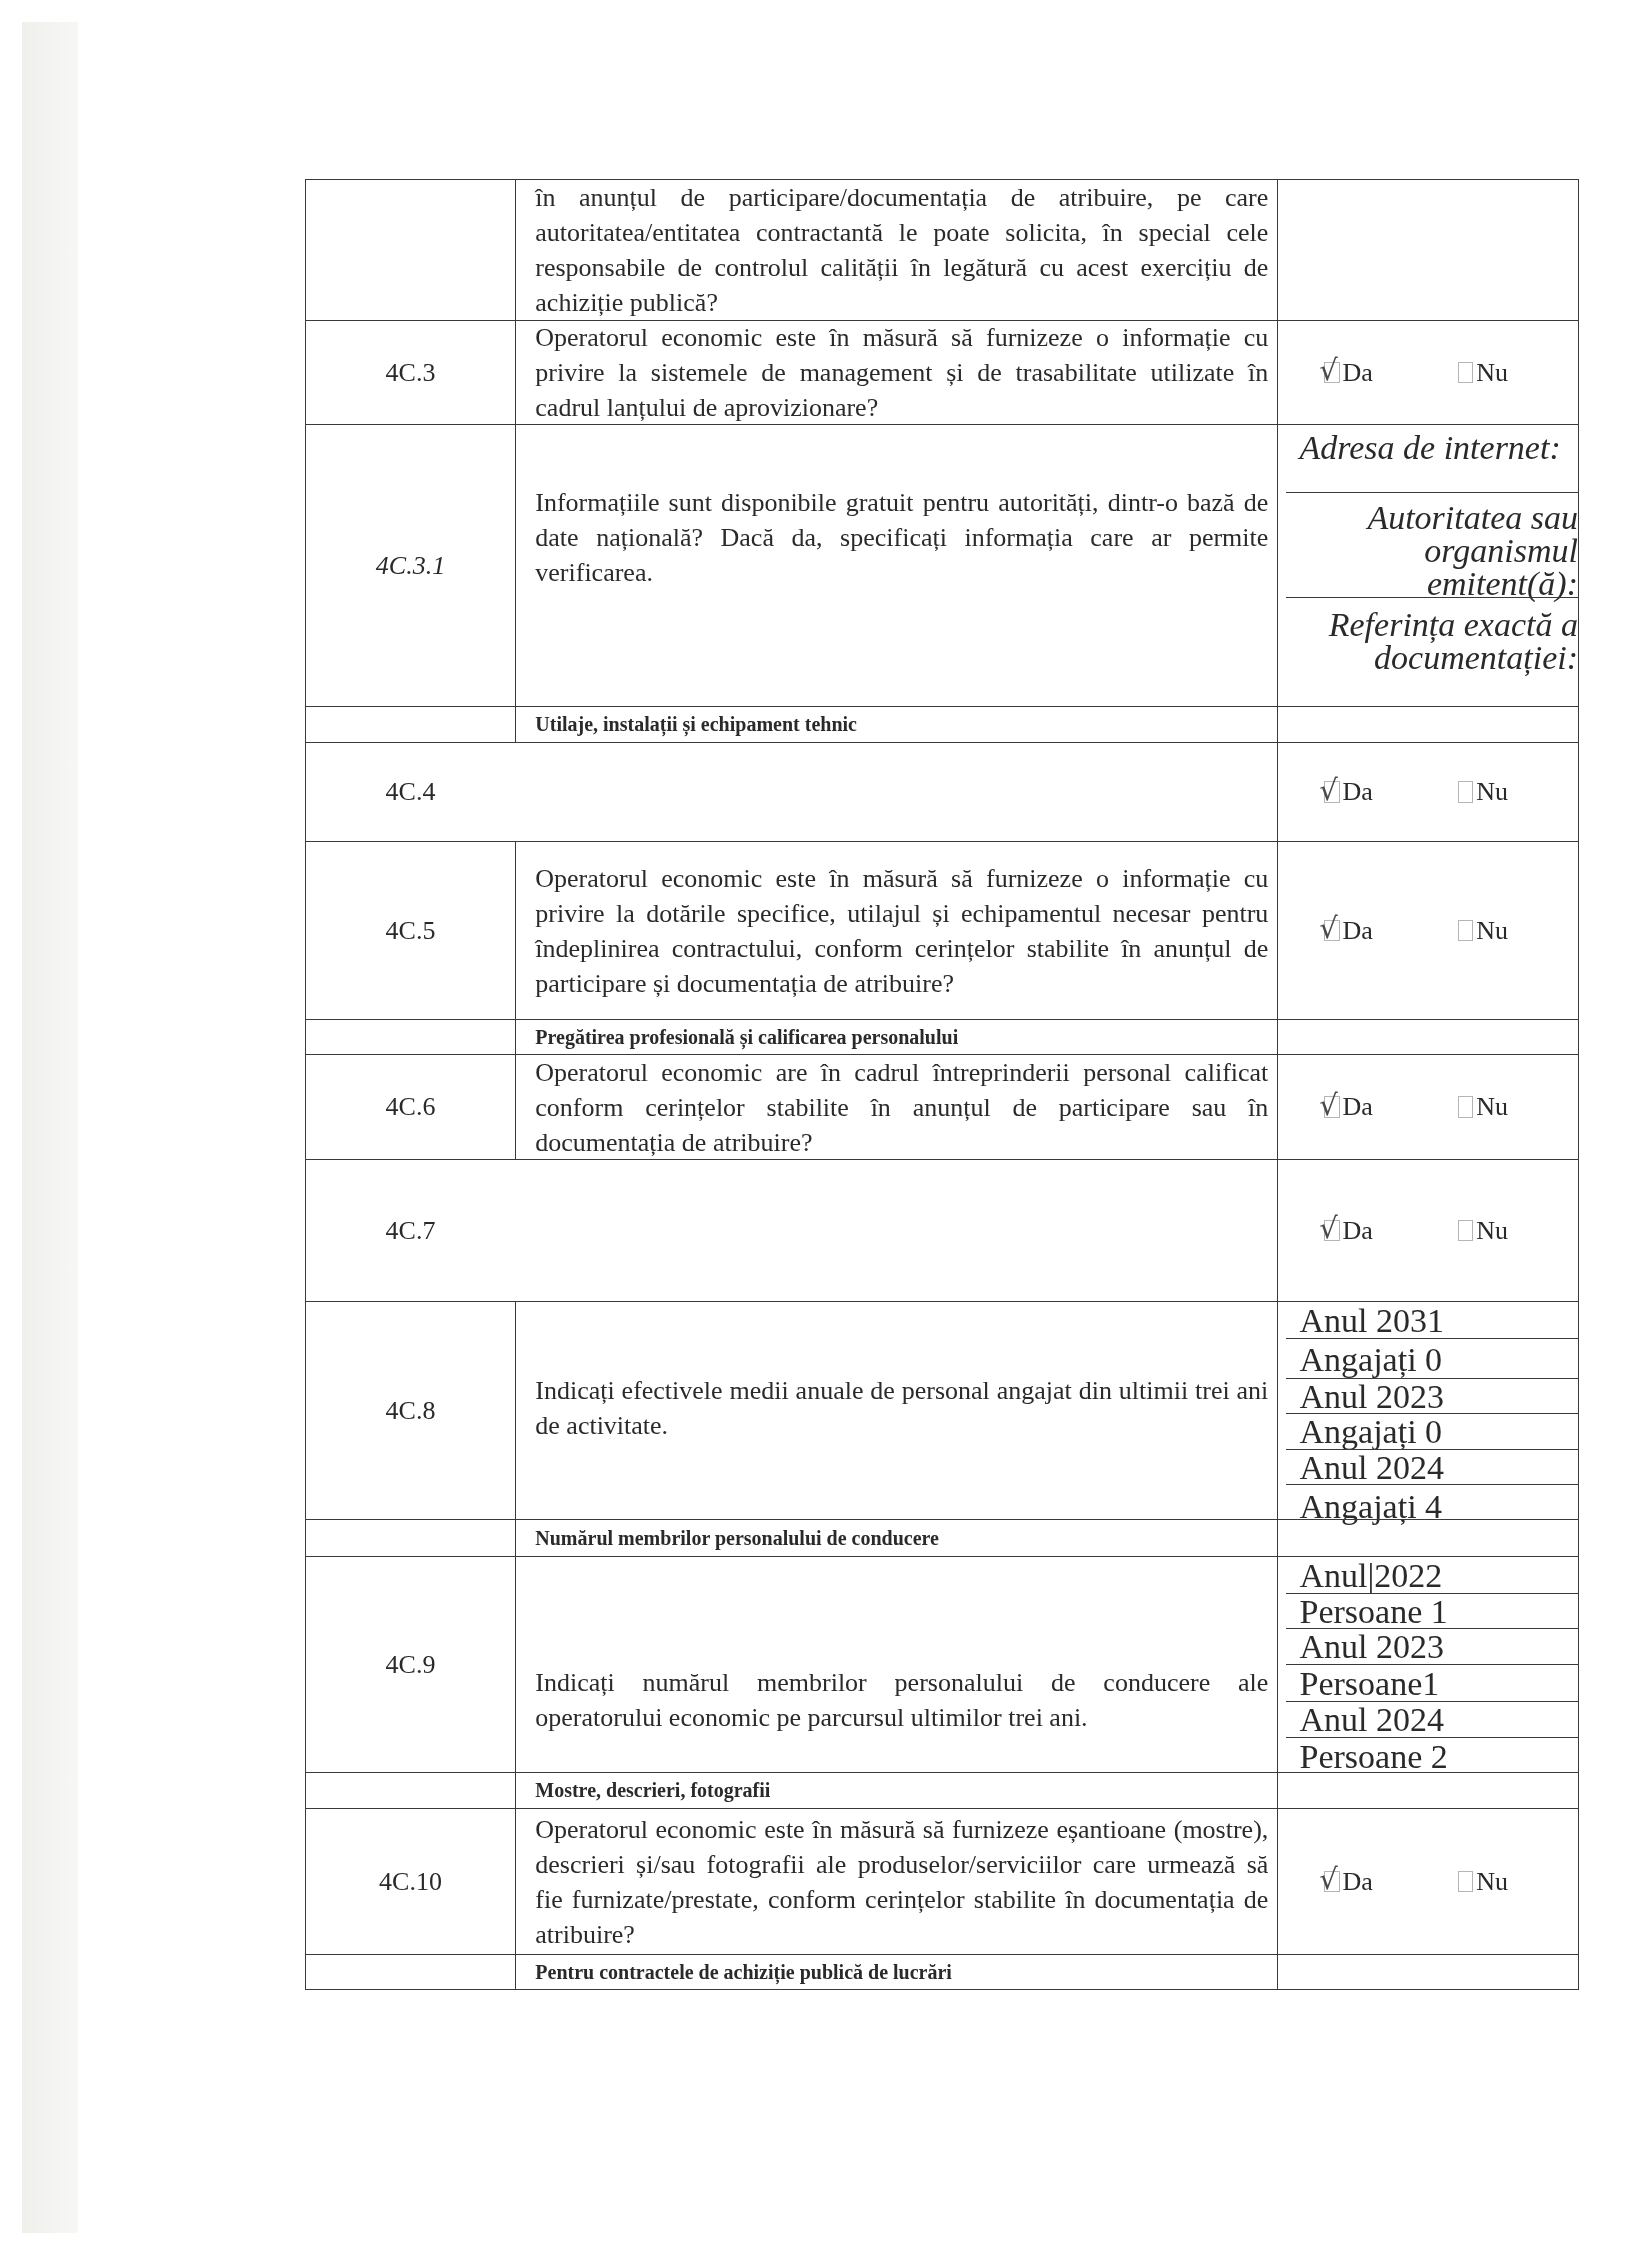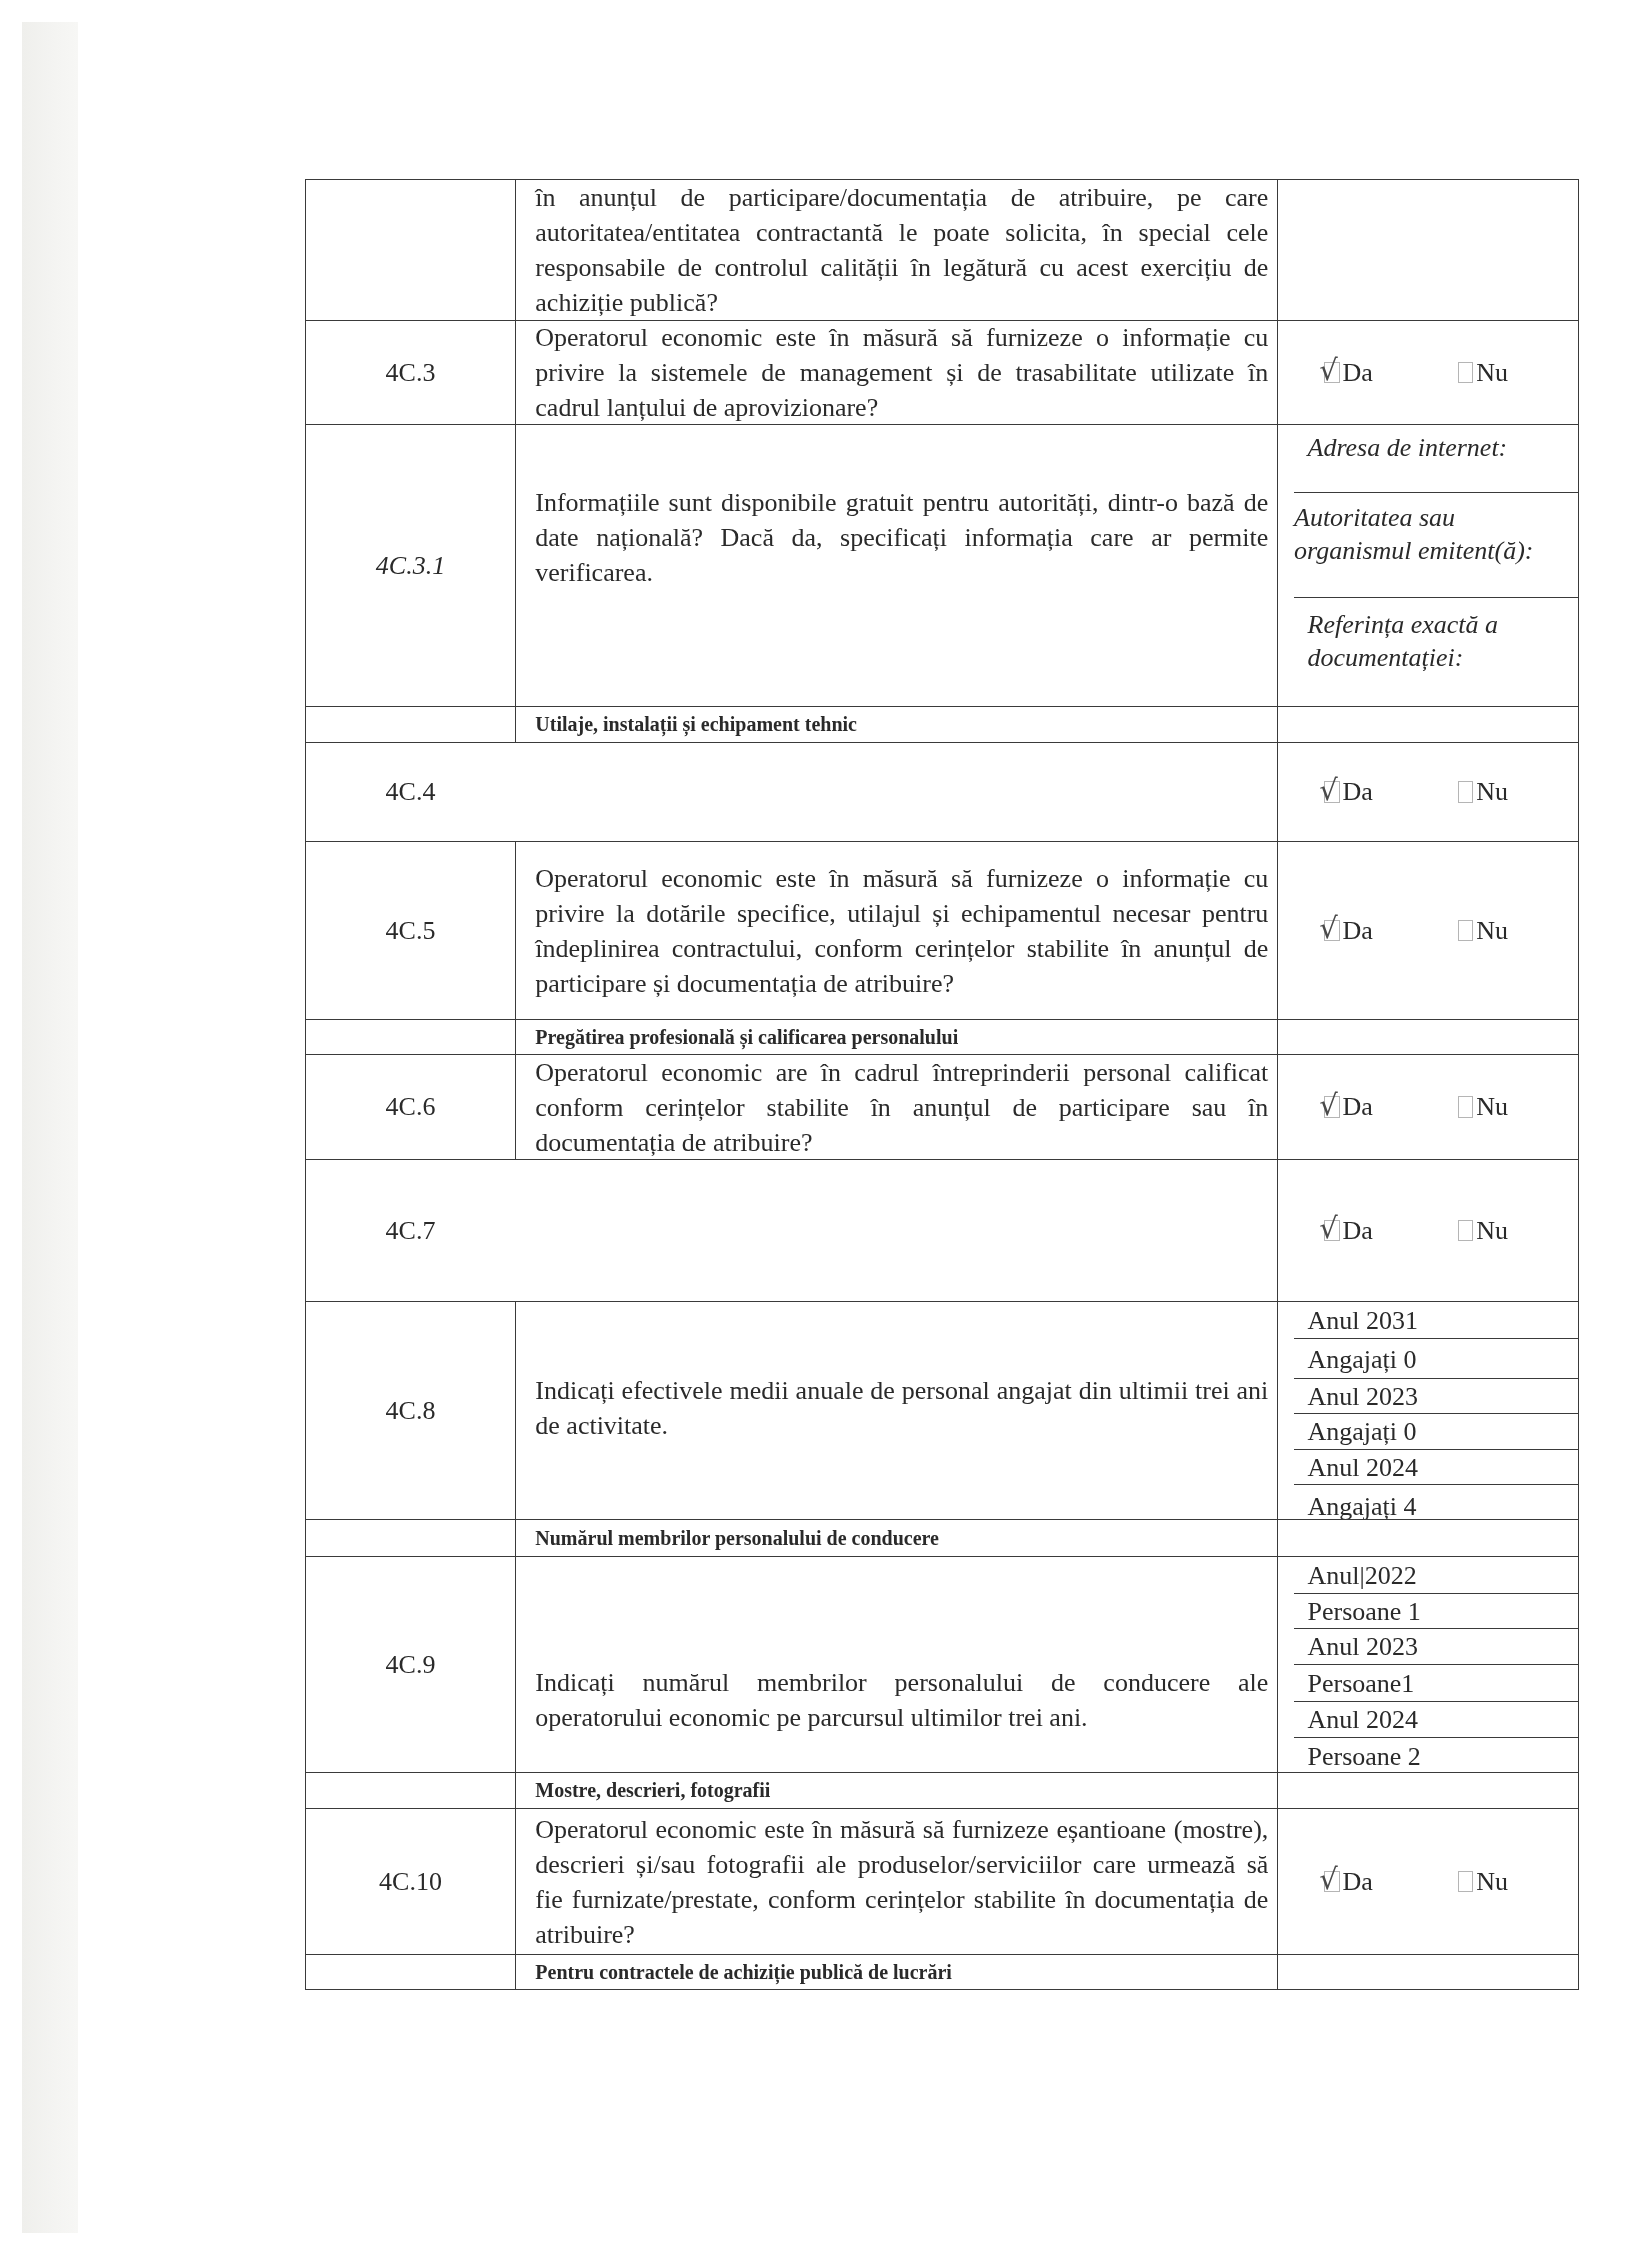--- a/index.html
+++ b/index.html
@@ -41,22 +41,22 @@
   }
   .opt { display: flex; align-items: center; }
   .box {
     display: inline-block; width: 13.5px; height: 19.3px; border: 1px solid #b5b5b5; margin-right: 2.9px; position: relative;
   }
   .check {
     position: absolute; left: -5.8px; top: -9.7px; font-size: 29px; color: #4a4a4a; font-family: "DejaVu Sans", sans-serif;
   }
   .sub-wrap { position: absolute; left: 0; right: 0; top: 0; bottom: 0; }
   .sub {
-    position: absolute; left: 16px; right: 0; box-sizing: border-box; border-top: 1.9px solid #3a3a3a;
-    padding-left: 13.5px; font-size: 26px; line-height: 33px; display: flex; align-items: flex-start;
+    position: absolute; left: 8px; right: 0; box-sizing: border-box; border-top: 1.9px solid #3a3a3a;
+    padding-left: 13.5px; font-size: 34px; line-height: 33px; display: flex; align-items: flex-start; text-align: right;
   }
   .sub:first-child { border-top: none; }
   .sub.italic { font-style: italic; padding-top: 5.8px; }
   .sub.plain { align-items: center; padding-top: 0; }
 </style>
 </head>
 <body>
 
 <div class="scan-strip"></div>
 

